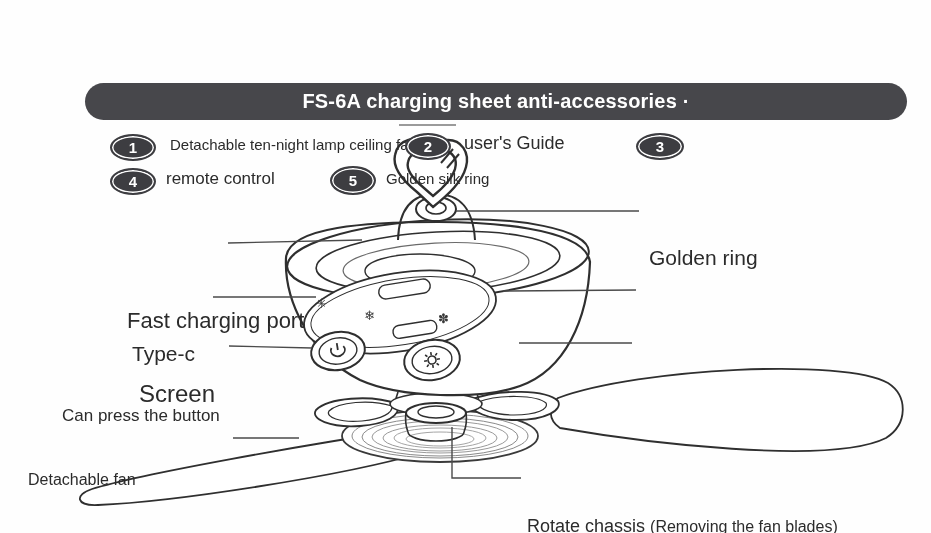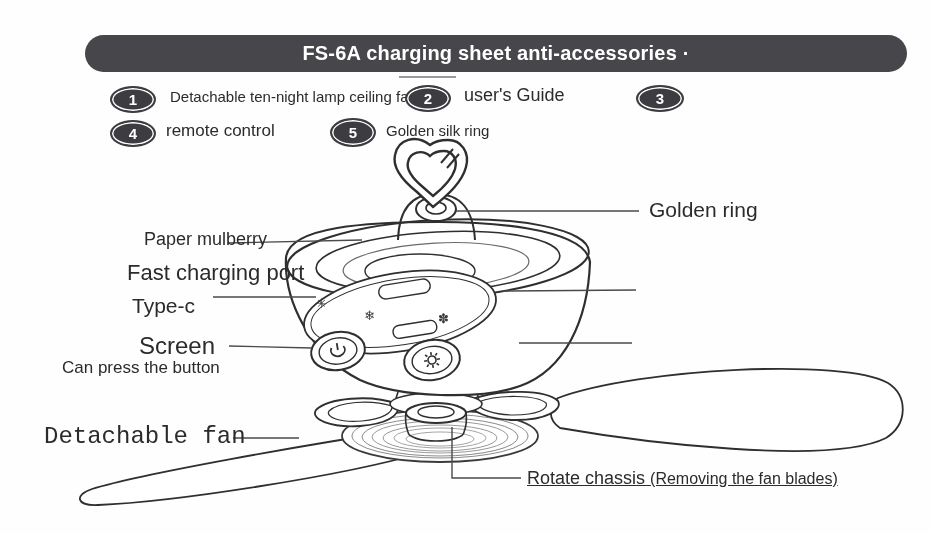--- a/index.html
+++ b/index.html
@@ -2,21 +2,21 @@
 <html><head>
 <meta charset="utf-8">
 <style>
   html,body{margin:0;padding:0;background:#ffffff;}
   #canvas{
     position:relative;width:931px;height:533px;overflow:hidden;
     background:#fefefe;
     font-family:"Liberation Sans","DejaVu Sans",sans-serif;
     color:#2b2b2b;
   }
-  .abs{position:absolute;}
+  .abs{position:absolute;margin-top:48px;}
   
   .header-pill{
     left:85px;top:35px;width:822px;height:37px;border-radius:19px;
     background:#47474b;display:flex;align-items:center;justify-content:center;
   }
   .header-pill span{
     color:#ffffff;font-weight:bold;font-size:20px;letter-spacing:.2px;
   }
   .title-underline{left:399px;top:76px;width:57px;height:2px;background:#9a9a9a;}
   
@@ -154,26 +154,25 @@
       <path d="M213,297 L316,297"></path>
       <path d="M229,346 L312,348"></path>
       <path d="M233,438 L299,438"></path>
       <path d="M456,211 L639,211"></path>
       <path d="M503,291 L636,290"></path>
       <path d="M519,343 L632,343"></path>
       <path d="M452,427 L452,478 L521,478"></path>
     </g>
   </svg>
 
-  <div class="abs callout" style="left:144px;top:229px;font-size:18px;">Paper mulberry</div>
   <div class="abs callout" style="left:127px;top:260px;font-size:22px;text-align:center;">Fast charging port</div>
   <div class="abs callout" style="left:132px;top:294px;font-size:21px;">Type-c</div>
   <div class="abs callout" style="left:139px;top:332px;font-size:24px;">Screen</div>
   <div class="abs callout" style="left:62px;top:358px;font-size:17px;">Can press the button</div>
-  <div class="abs callout" style="left:44px;top:423px;font-size:24px;font-family:Liberation Mono, monospace;">Detachable fan</div>
+  <div class="abs callout" style="left:28px;top:423px;font-size:16px;">Detachable fan</div>
   <div class="abs callout" style="left:649px;top:198px;font-size:21px;">Golden ring</div>
 
 
   <div class="abs callout" style="left:527px;top:468px;font-size:18px;text-decoration:underline;">
     <span>Rotate chassis</span>
     <span class="note">(Removing the fan blades)</span>
   </div>
 
 </div>
 

